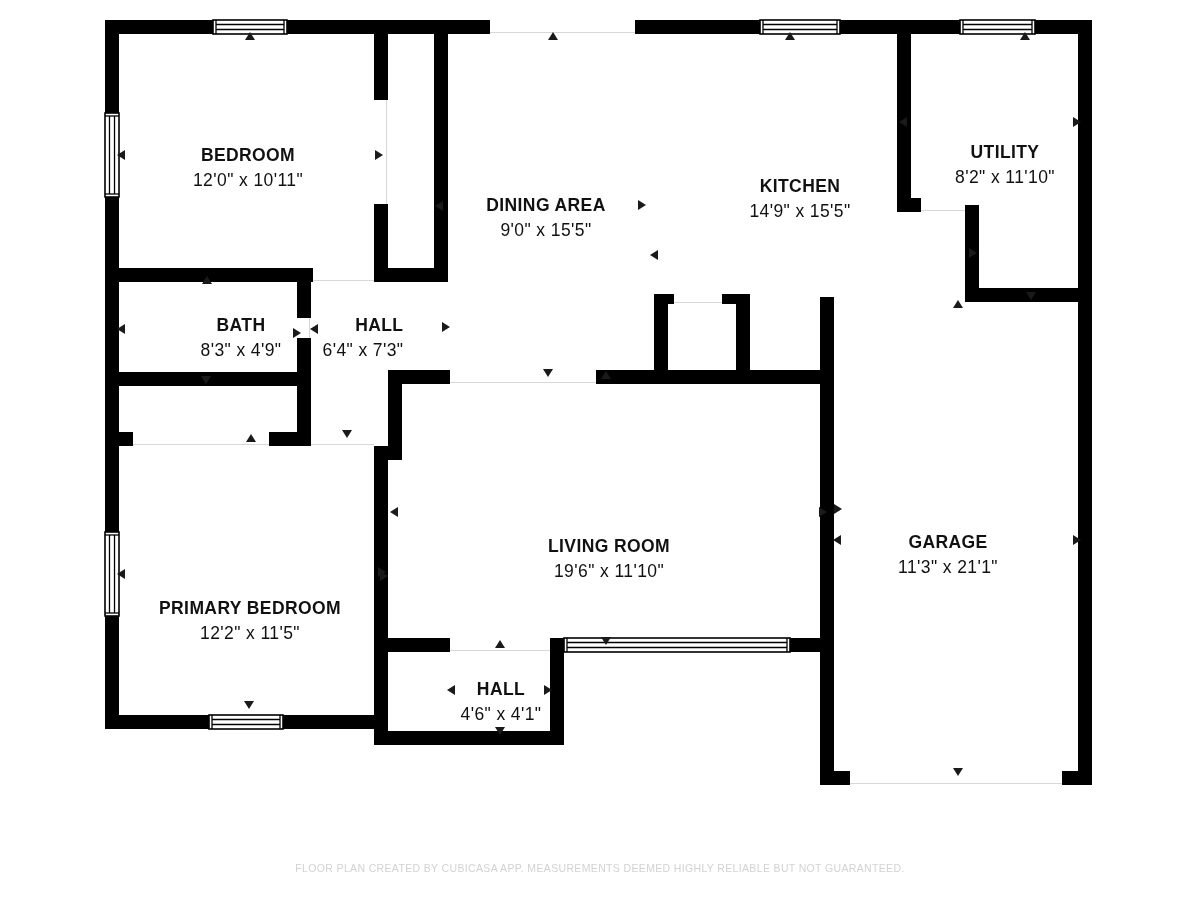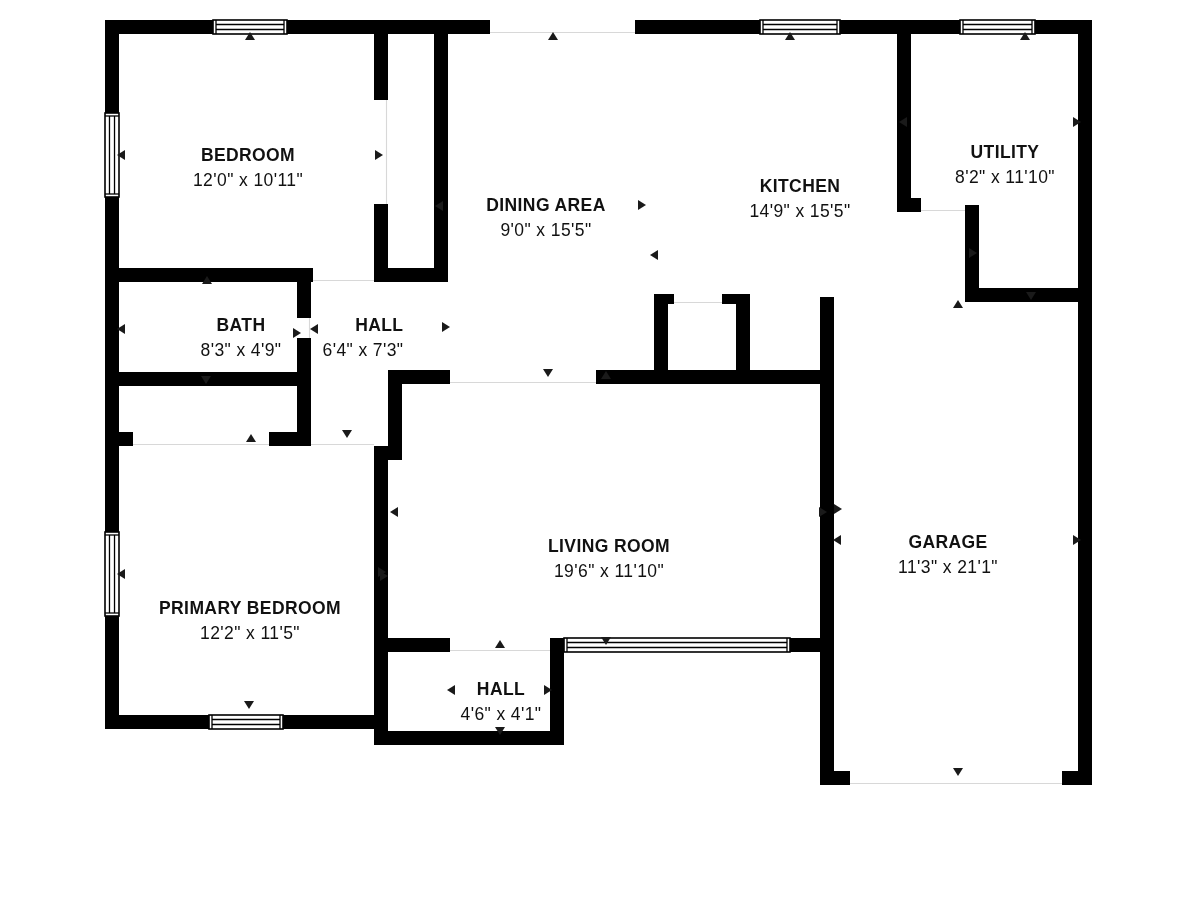--- a/index.html
+++ b/index.html
@@ -280,13 +280,14 @@
       <div class="room-label" style="left: 501px; top: 702px;">
         <div class="room-name">HALL</div>
         <div class="room-dims">4'6" x 4'1"</div>
       </div>
       <div class="room-label" style="left: 948px; top: 555px; text-align: center;">
         <div class="room-name">GARAGE</div>
         <div class="room-dims">11'3" x 21'1"</div>
       </div>
     </div>
 
+  <div class="footer-note">FLOOR PLAN CREATED BY CUBICASA APP. MEASUREMENTS DEEMED HIGHLY RELIABLE BUT NOT GUARANTEED.</div>
 </div>
 
 </body></html>

